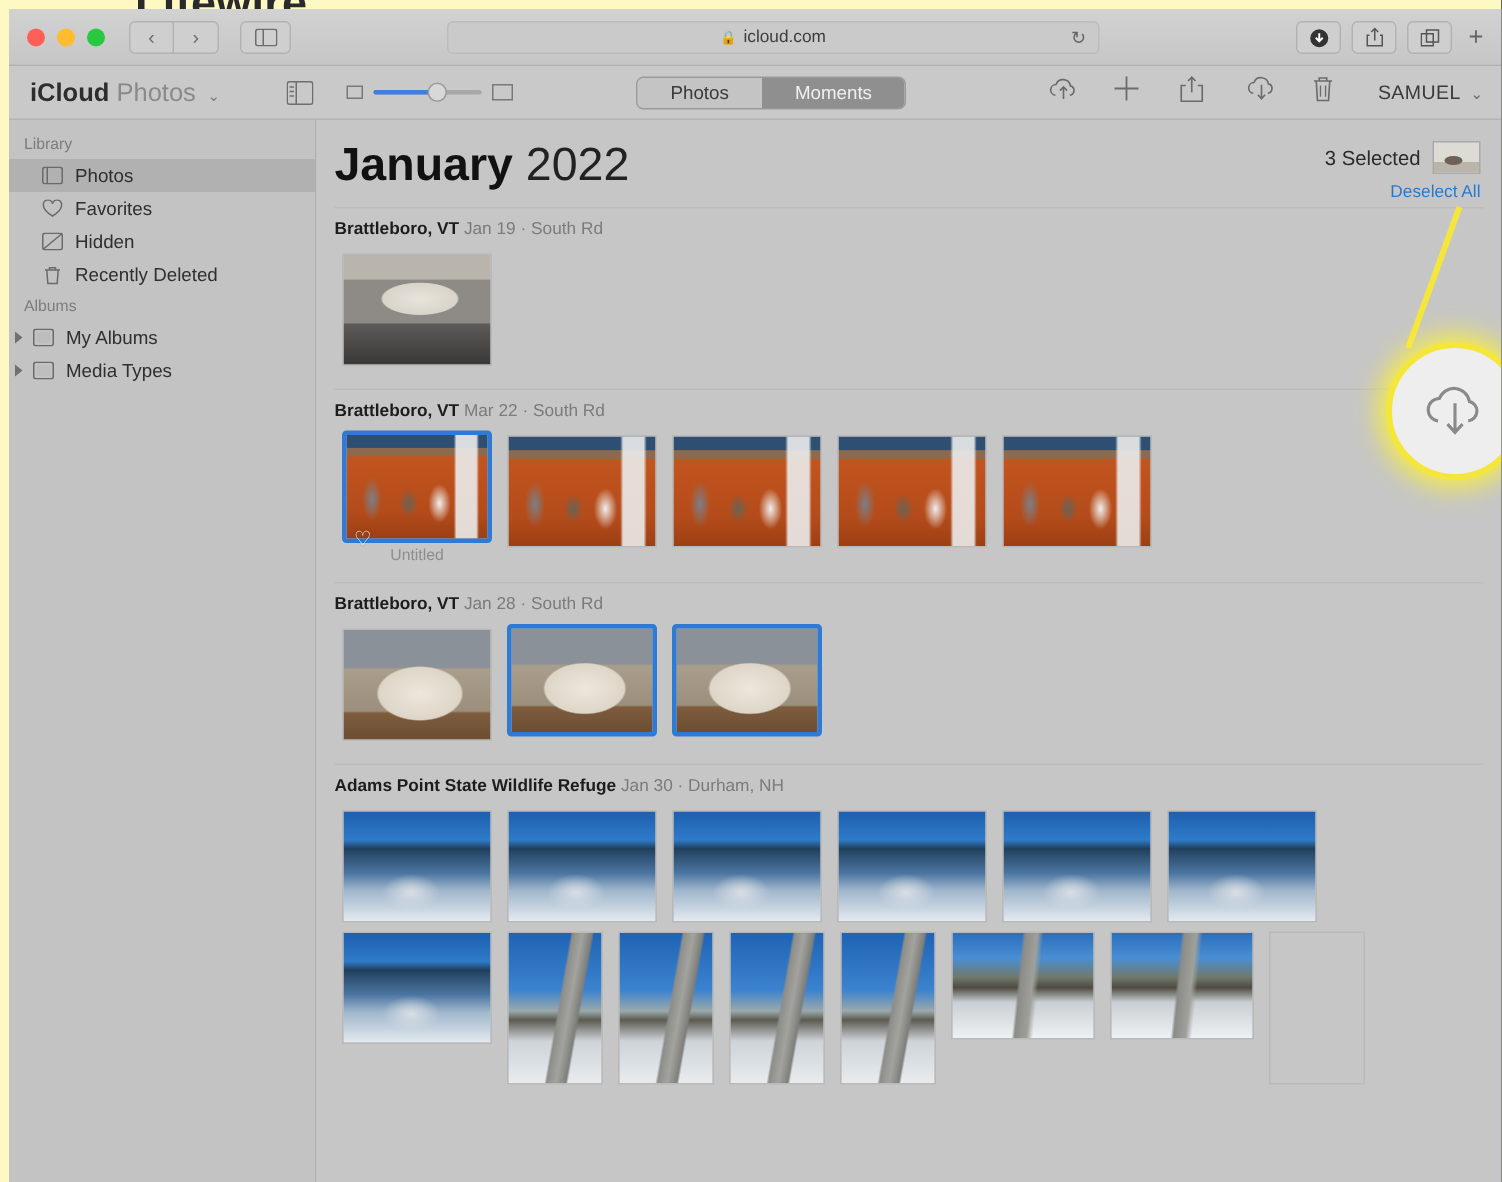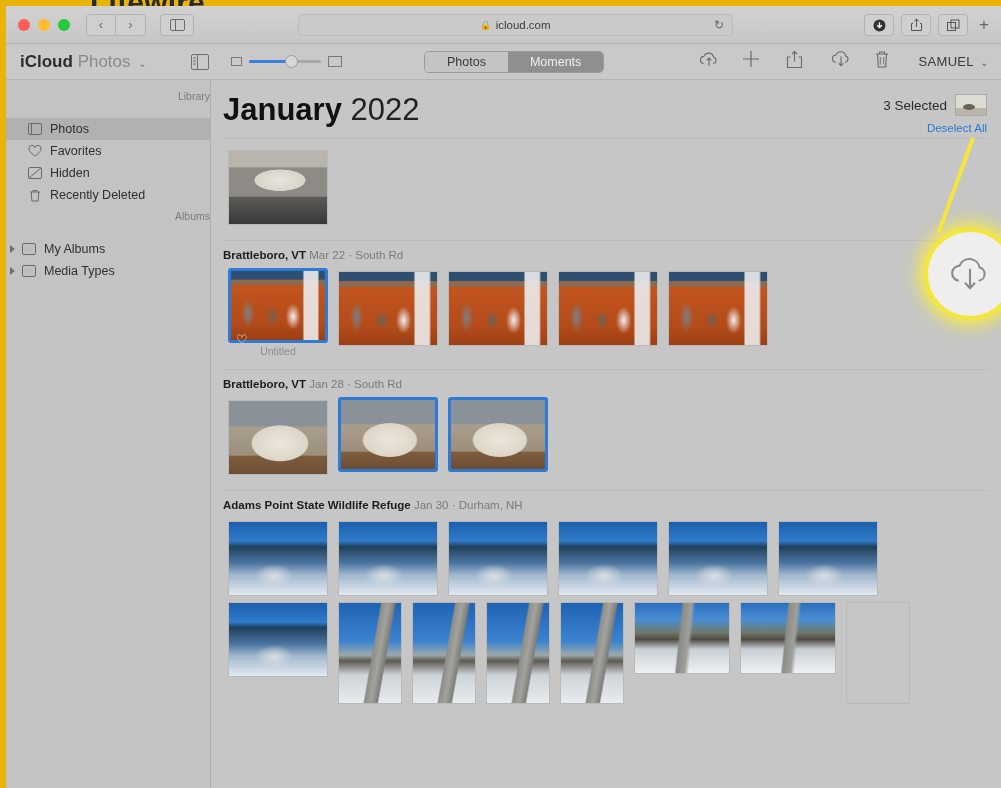--- a/index.html
+++ b/index.html
@@ -2,21 +2,21 @@
 <html><head>
 <meta charset="utf-8">
 <style>
   * { box-sizing: border-box; margin: 0; padding: 0; }
   html, body {
     width: 1001px; height: 788px;
     font-family: "Liberation Sans", sans-serif;
     background: #000;
     overflow: hidden;
   }
-  #root { position: relative; width: 1001px; height: 788px; background: #eab308; }
+  #root { position: relative; width: 1001px; height: 788px; background: #fef9c3; }
 
   
   .watermark {
     position: absolute; top: -14px; left: 90px;
     font-size: 30px; font-weight: 700; color: #2a2a2a;
     letter-spacing: .2px;
   }
 
   
   .window {
@@ -101,21 +101,21 @@
   .toolicons { position:absolute; right:105px; top:6px; display:flex; align-items:center; gap:22px; }
   .ticon { width:22px; height:22px; color:#6b6b6b; }
   .account { position:absolute; right:12px; top:10px; font-size:13px; color:#3a3a3a; letter-spacing:.3px; }
   .account .chev { font-size:10px; color:#666; margin-left:3px; }
 
   
   .body { display:flex; height: 708px; }
 
   
   .sidebar { width:205px; background:#c3c3c3; border-right:1px solid #b0b0b0; padding-top:6px; }
-  .sbhead { font-size:10.5px; color:#7c7c7c; padding:4px 0 16px 10px;text-align:right; }
+  .sbhead { font-size:10.5px; color:#7c7c7c; padding:4px 0 4px 10px; }
   .sbitem {
     display:flex; align-items:center; gap:8px;
     padding:4px 0 4px 22px; font-size:12.5px; color:#2f2f2f;
   }
   .sbitem.sel { background:#b1b1b1; }
   .sbicon { width:14px; height:13px; color:#6a6a6a; flex:0 0 auto; }
   .disc { width:0;height:0;border-left:5px solid #707070;border-top:4px solid transparent;border-bottom:4px solid transparent; margin-left:-12px; margin-right:-1px;}
   .sbitem.alb { padding-left:16px; }
 
   
@@ -349,20 +349,21 @@
                 </svg>
               </span>
             </div>
             <div class="deselall">Deselect All</div>
           </div>
         </div>
         <div class="hrule"></div>
 
         <div id="sections">
             <div class="section">
+              <div class="sechead"><b>Brattleboro, VT</b> <span class="meta">Jan 19</span><span class="meta"> · </span><span class="meta">South Rd</span></div>
               <div class="grid">
                 <div class="cell" style="margin:3px 5px 3px 5px;">
                   <div class="thumb" style="width:100px;height:75px;background:radial-gradient(ellipse 46% 26% at 52% 40%, #e8e4dc 0%, #d9d4c9 55%, rgba(0,0,0,0) 58%),linear-gradient(#b9b4ac 0%, #b9b4ac 22%, #8e8a85 23%, #8e8a85 62%, #5d5b58 63%, #3a3836 100%);box-shadow:inset 0 0 0 0 #000;position:relative;background-blend-mode:normal;"></div>
                 </div>
               </div>
               <div class="secdiv"></div>
             </div>
             <div class="section">
               <div class="sechead"><b>Brattleboro, VT</b> <span class="meta">Mar 22</span><span class="meta"> · </span><span class="meta">South Rd</span></div>
               <div class="deselect">Deselect</div>

